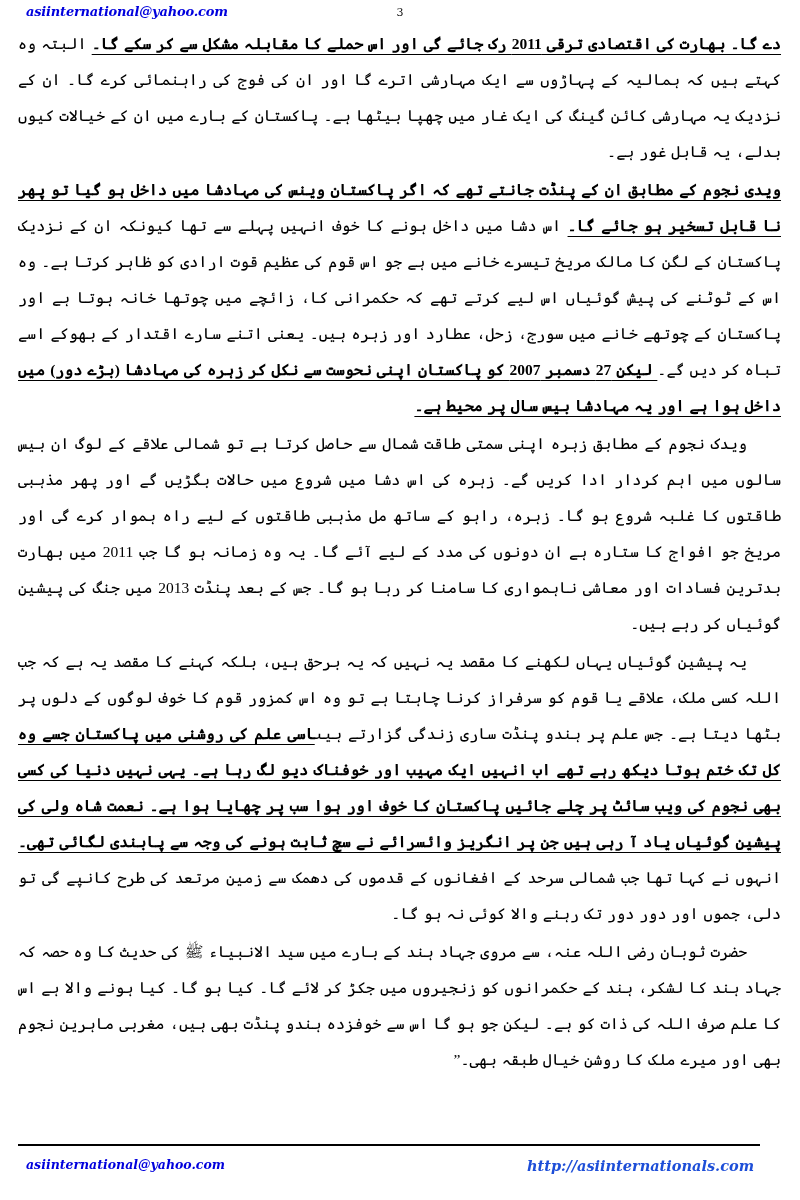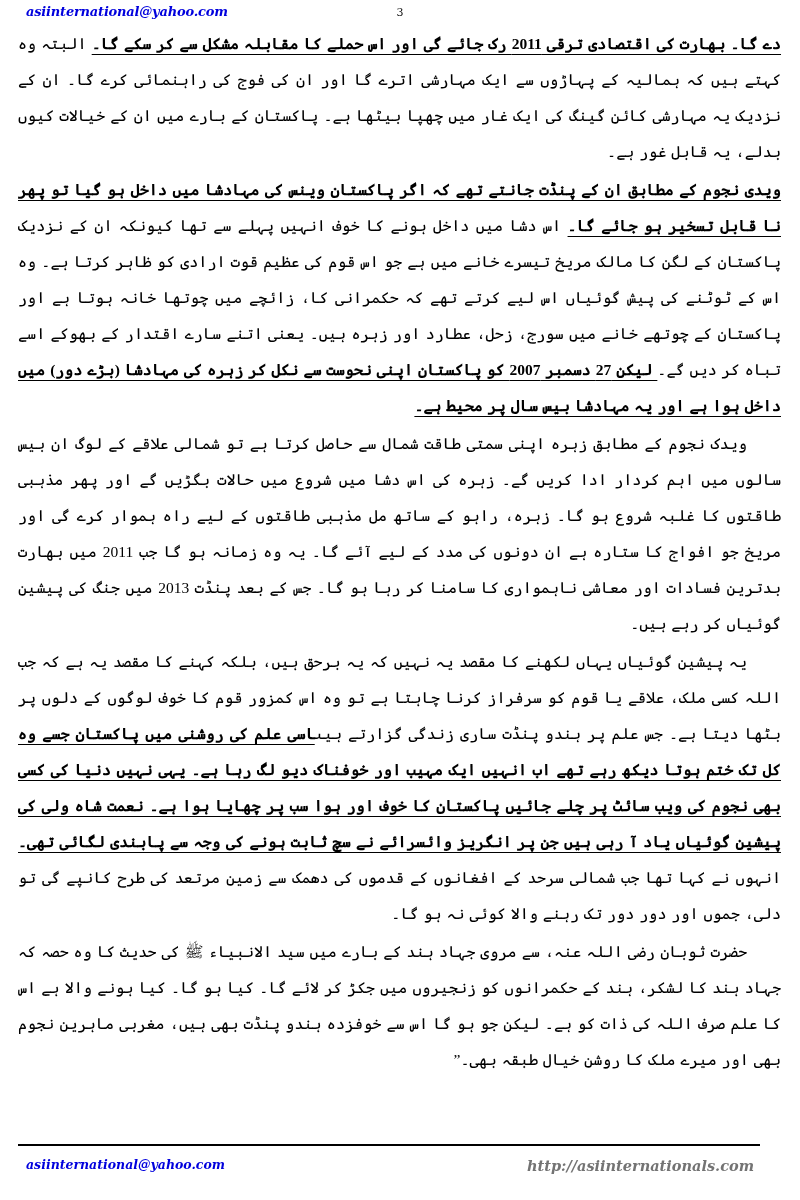--- a/index.html
+++ b/index.html
@@ -103,21 +103,21 @@
     font-size:12.5px;
     color:#0000dd;
   }
   .foot-url{
     position:absolute;
     bottom:26px;right:46px;
     direction:ltr;
     font-family:"DejaVu Serif","Liberation Serif",serif;
     font-style:italic;font-weight:bold;
     font-size:14.5px;
-    color:#737373;
+    color:#1d4ed8;
   }
 </style>
 </head>
 <body>
 
 <div class="page">
 
   <div class="hdr-email">asiinternational@yahoo.com</div>
   <div class="page-num">3</div>
 

